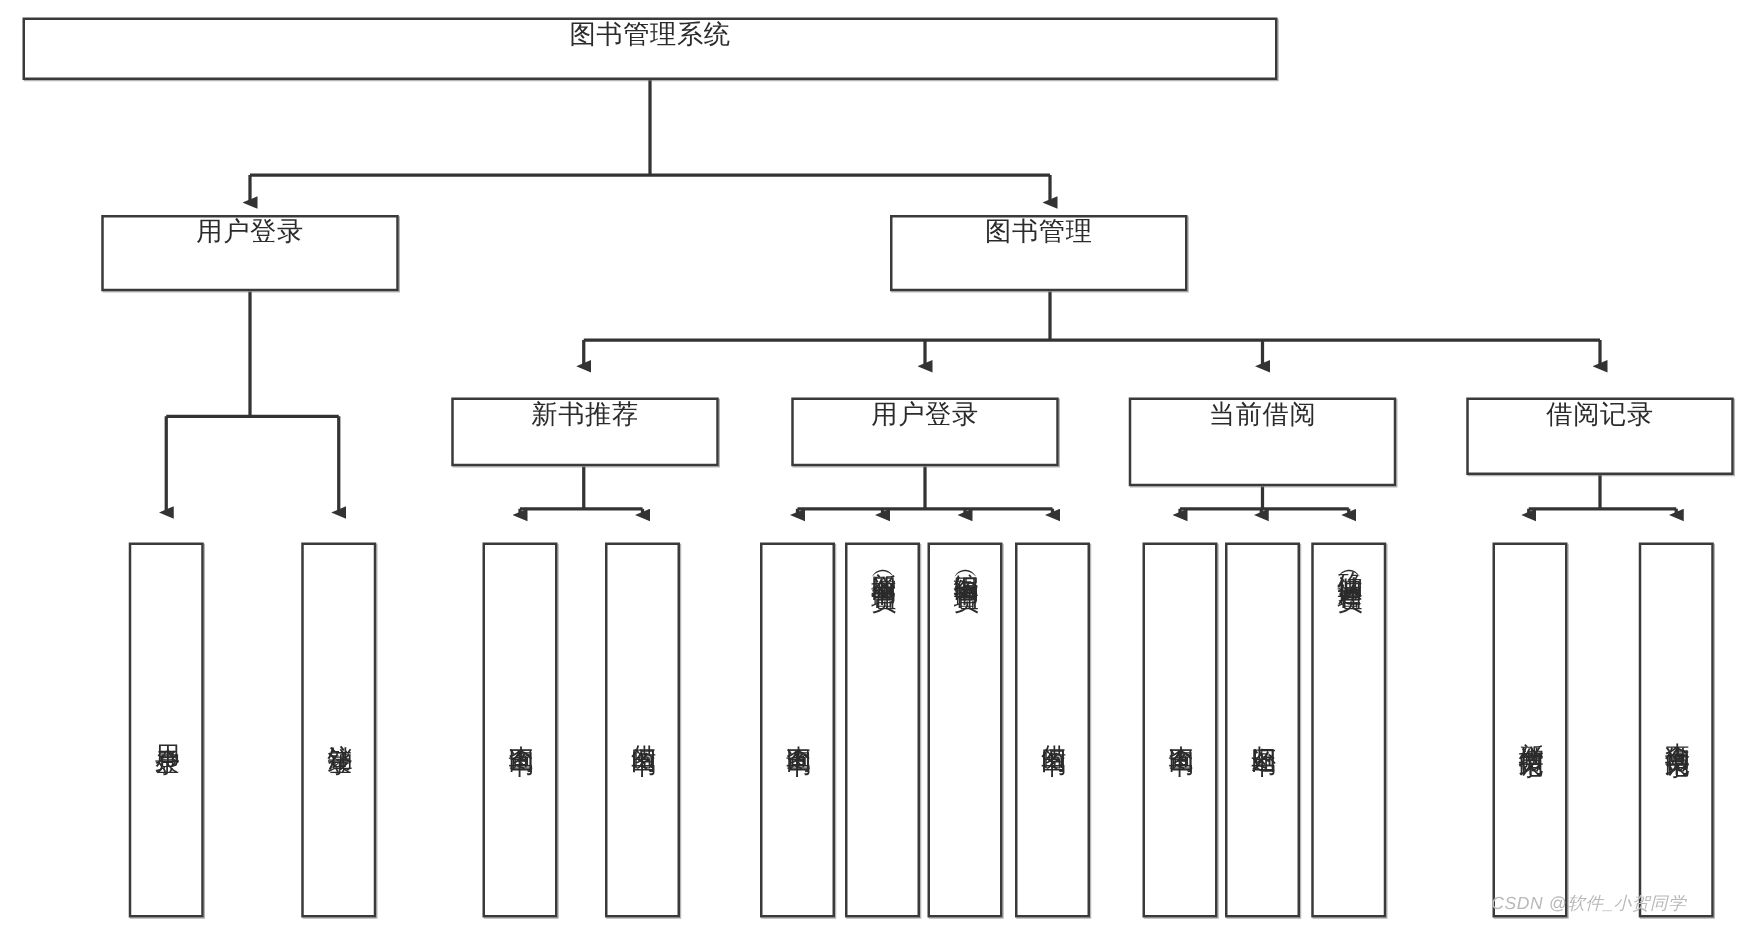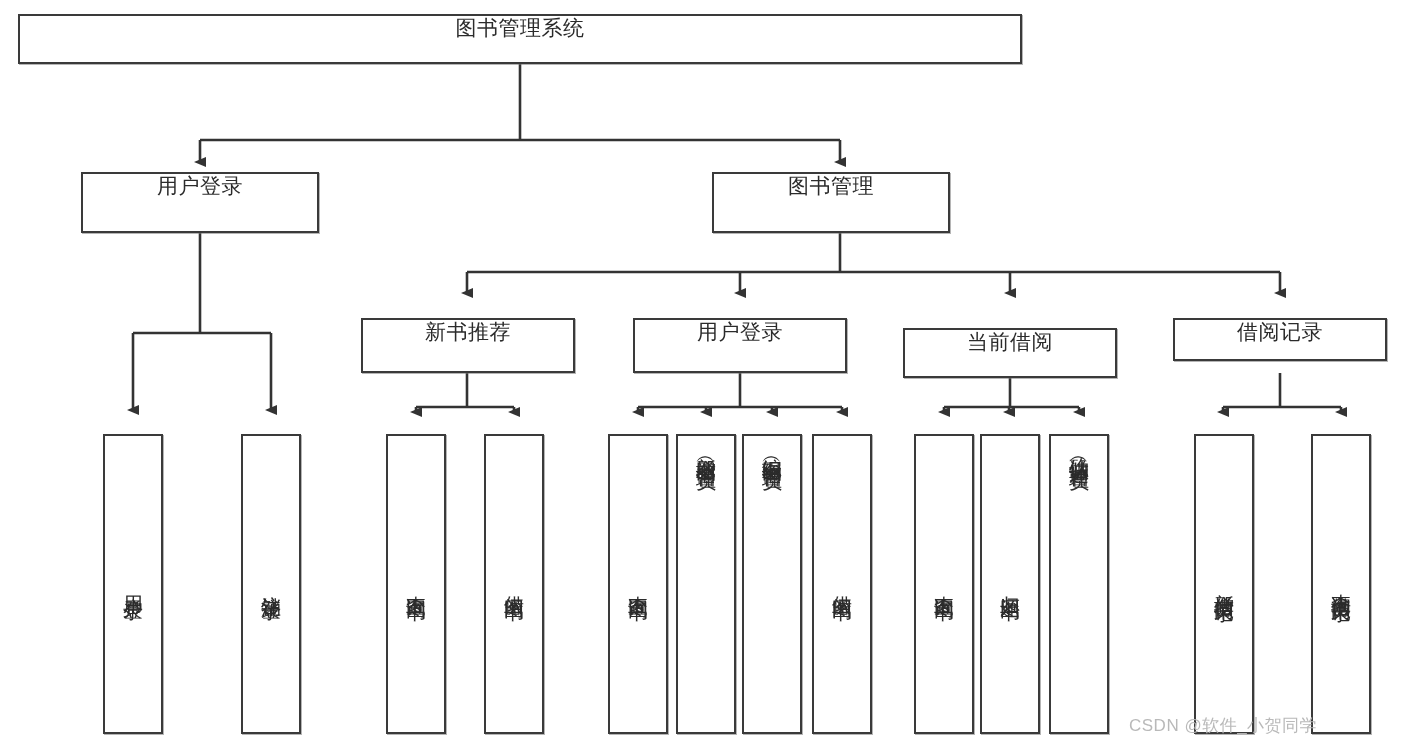--- a/index.html
+++ b/index.html
@@ -40,25 +40,26 @@
   .leaf .lbl{
     writing-mode:vertical-rl;
     text-orientation:upright;
     font-size:20px;
     line-height:1.45;
     letter-spacing:2px;
     white-space:nowrap;
   }
   #watermark{
     position:absolute;
-    left:1129px;top:714px;
-    font-size:17px;
+    left:1193px;top:714px;
+    font-size:14px;
     color:#b9b9b9;
     white-space:nowrap;
     letter-spacing:.5px;
+    font-style:italic;
   }
 </style>
 </head>
 <body>
 
 <div id="stage">
 
   <svg id="wires" viewBox="0 0 1405 747">
     <defs>
       <marker id="arr" markerWidth="12" markerHeight="12" refX="5" refY="6" orient="auto" markerUnits="userSpaceOnUse">
@@ -119,24 +120,24 @@
   <div class="node" style="left:361px;top:318px;width:214px;height:55px;">
     <span class="lbl">新书推荐</span>
   </div>
 
   <div class="node" style="left:712px;top:172px;width:238px;height:61px;">
     <span class="lbl">图书管理</span>
   </div>
   <div class="node" style="left:633px;top:318px;width:214px;height:55px;">
     <span class="lbl">用户登录</span>
   </div>
-  <div class="node" style="left:903px;top:328px;width:214px;height:50px;">
+  <div class="node" style="left:903px;top:318px;width:214px;height:71px;">
     <span class="lbl">当前借阅</span>
   </div>
-  <div class="node" style="left:1173px;top:318px;width:214px;height:43px;">
+  <div class="node" style="left:1173px;top:318px;width:214px;height:62px;">
     <span class="lbl">借阅记录</span>
   </div>
 
   <div class="node leaf centered" style="left:103px;top:434px;width:60px;height:300px;">
     <span class="lbl">用户登录</span>
   </div>
   <div class="node leaf centered" style="left:241px;top:434px;width:60px;height:300px;">
     <span class="lbl">注销登录</span>
   </div>
 

